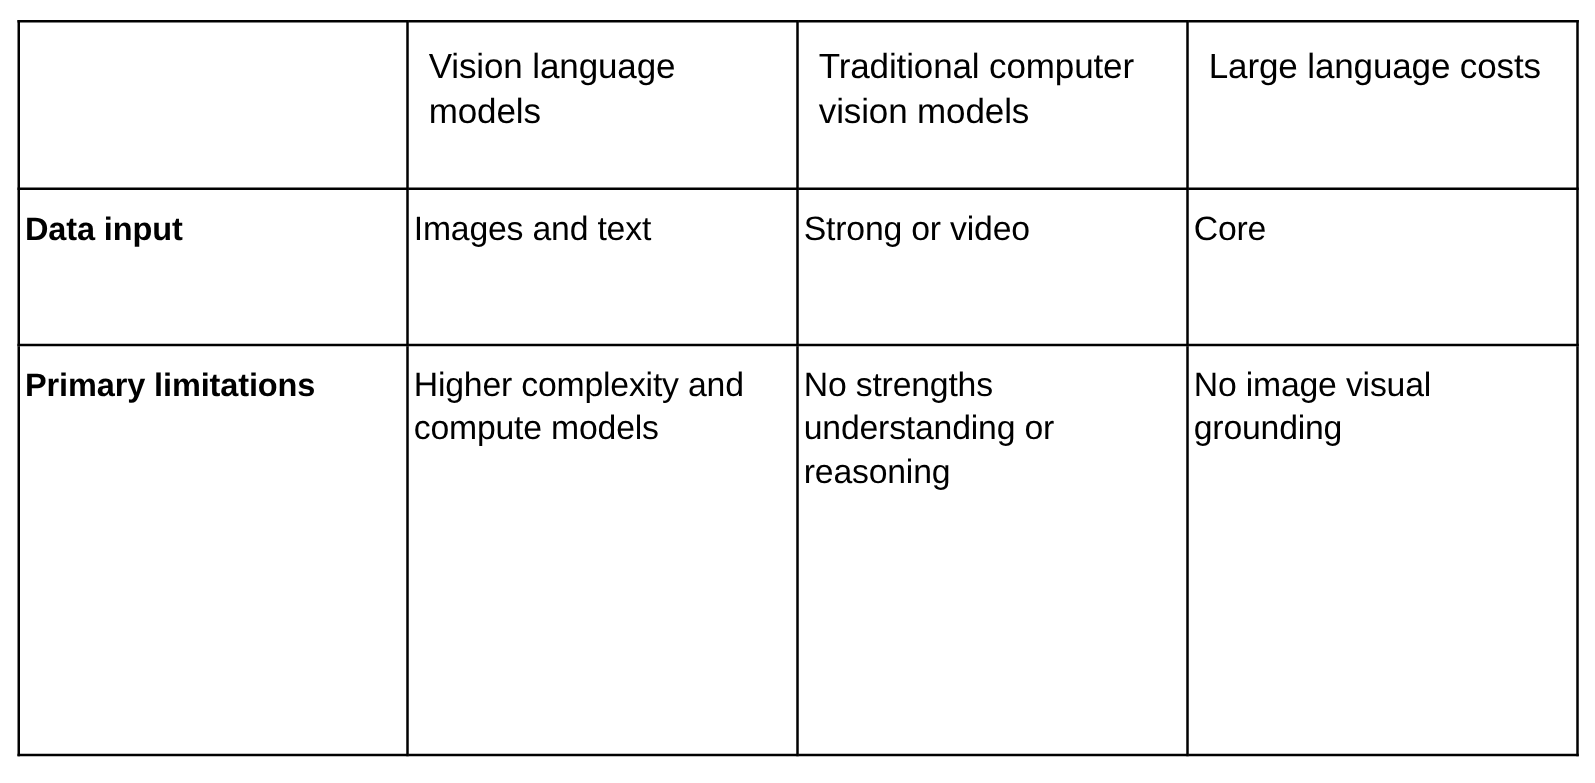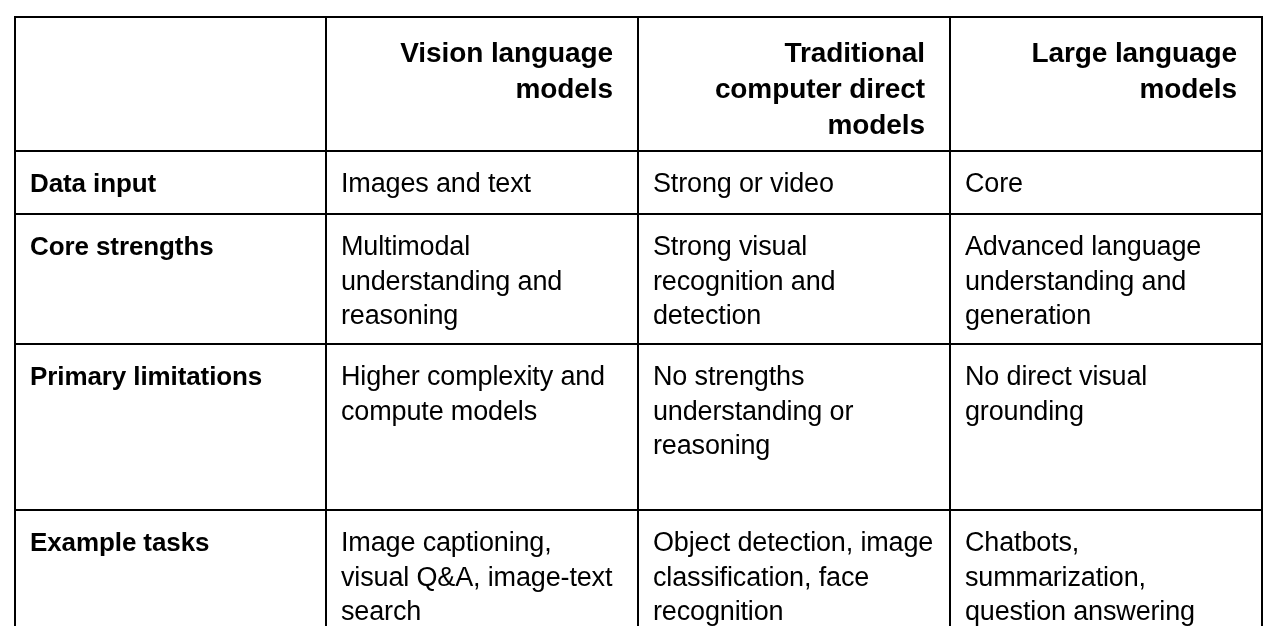--- a/index.html
+++ b/index.html
@@ -48,44 +48,44 @@
   col.c3 { width: 312px; }
 
   
   tr.header-row { height: 134px; }
 
   th.corner-cell {
     padding: 0;
   }
 
   th.col-header {
-    text-align: right;
-    font-weight: bold;
+    text-align: left;
+    font-weight: normal;
     font-size: 28px;
     line-height: 1.28;
-    padding: 17px 24px 0 16px;
+    padding: 17px 8px 0 16px;
     letter-spacing: -0.1px;
   }
 
   
   td.row-header {
     font-weight: bold;
     font-size: 26px;
     line-height: 1.3;
     text-align: left;
-    padding: 15px 10px 0 14px;
+    padding: 15px 10px 0 4px;
     letter-spacing: -0.1px;
   }
 
   td.cell {
     font-weight: normal;
     font-size: 27px;
     line-height: 1.28;
     text-align: left;
-    padding: 14px 12px 0 14px;
+    padding: 14px 12px 0 4px;
     letter-spacing: -0.15px;
   }
 
   tr.r-data-input { height: 63px; }
   tr.r-core-strengths { height: 130px; }
   tr.r-primary-limitations { height: 166px; }
   tr.r-example-tasks { height: 133px; }
 </style>
 </head>
 <body>
@@ -95,44 +95,32 @@
     <colgroup>
       <col class="c0">
       <col class="c1">
       <col class="c2">
       <col class="c3">
     </colgroup>
     <thead>
       <tr class="header-row">
         <th class="corner-cell"></th>
         <th class="col-header">Vision language models</th>
-        <th class="col-header">Traditional computer direct models</th>
-        <th class="col-header">Large language models</th>
+        <th class="col-header">Traditional computer vision models</th>
+        <th class="col-header">Large language costs</th>
       </tr>
     </thead>
     <tbody>
       <tr class="r-data-input">
         <td class="row-header">Data input</td>
         <td class="cell">Images and text</td>
         <td class="cell">Strong or video</td>
         <td class="cell">Core</td>
       </tr>
-      <tr class="r-core-strengths">
-        <td class="row-header">Core strengths</td>
-        <td class="cell">Multimodal understanding and reasoning</td>
-        <td class="cell">Strong visual recognition and detection</td>
-        <td class="cell">Advanced language understanding and generation</td>
-      </tr>
       <tr class="r-primary-limitations">
         <td class="row-header">Primary limitations</td>
         <td class="cell">Higher complexity and compute models</td>
         <td class="cell">No strengths understanding or reasoning</td>
-        <td class="cell">No direct visual grounding</td>
-      </tr>
-      <tr class="r-example-tasks">
-        <td class="row-header">Example tasks</td>
-        <td class="cell">Image captioning, visual Q&amp;A, image-text search</td>
-        <td class="cell">Object detection, image classification, face recognition</td>
-        <td class="cell">Chatbots, summarization, question answering</td>
+        <td class="cell">No image visual grounding</td>
       </tr>
     </tbody>
   </table>
 </div>
 
 </body></html>

